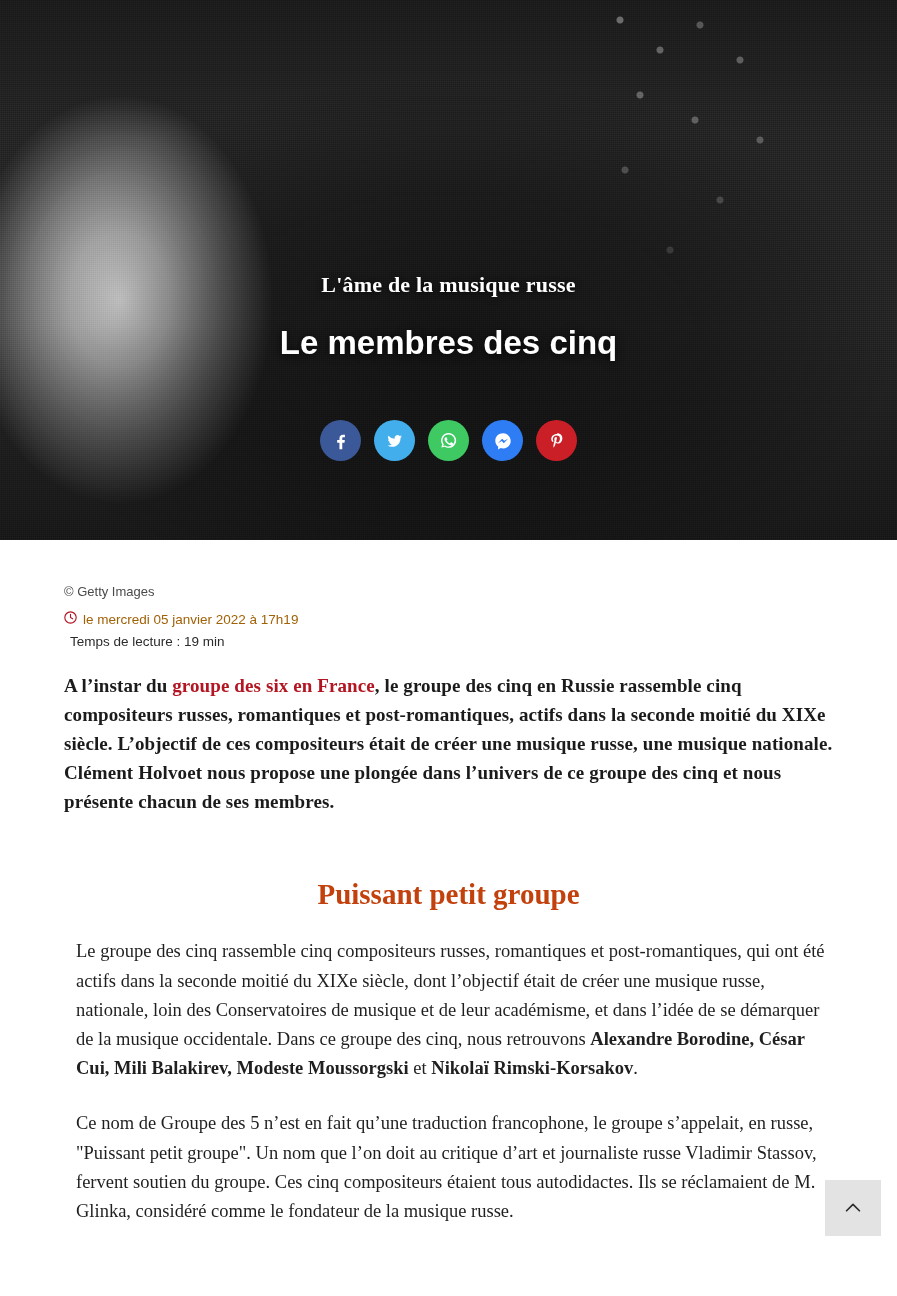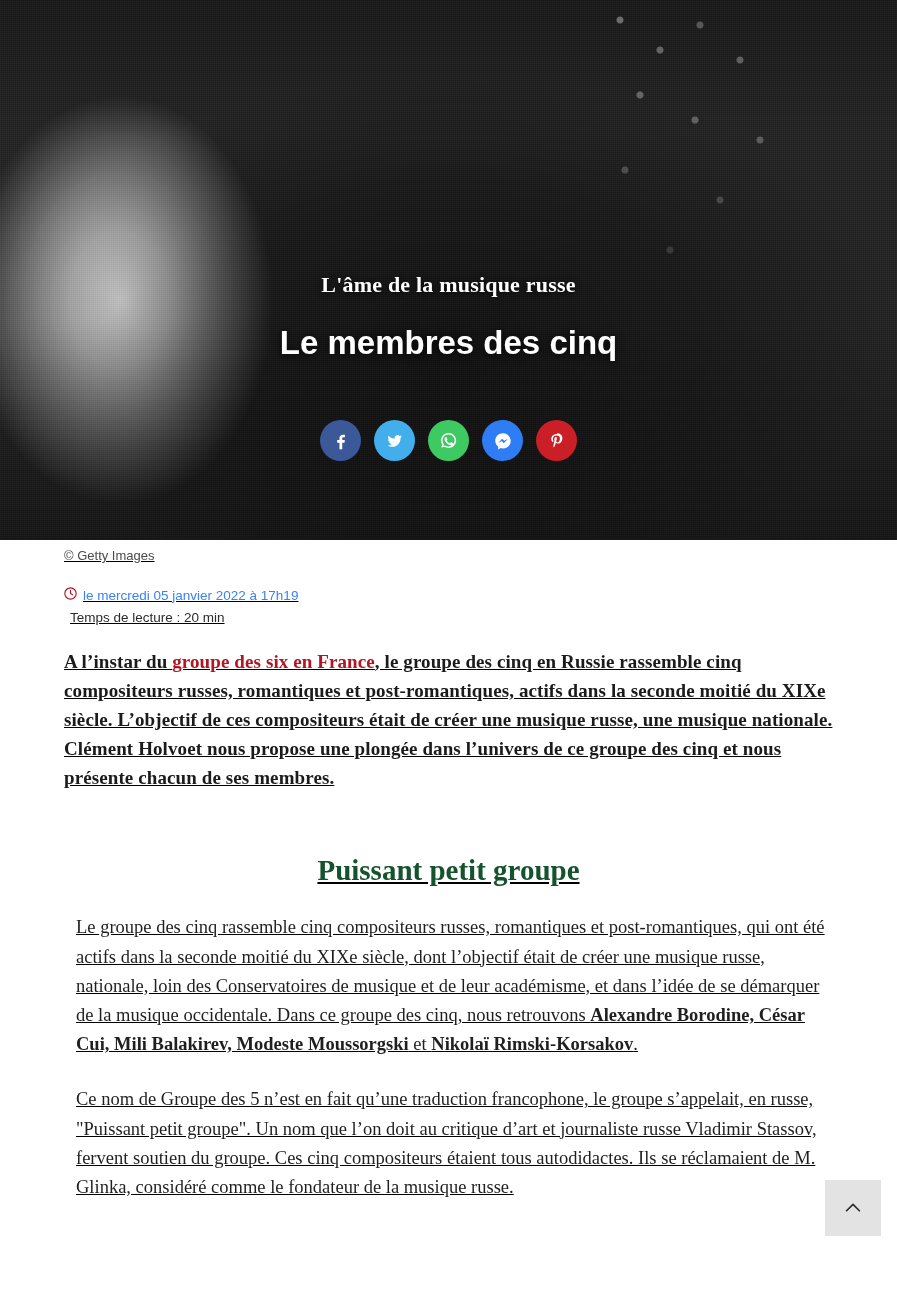--- a/index.html
+++ b/index.html
@@ -8,21 +8,20 @@
     width: 897px; height: 1296px;
     background: #ffffff;
     font-family: "Liberation Serif", serif;
     overflow: hidden;
   }
   .page {
     position: relative;
     width: 897px;
     height: 1296px;
     background: #ffffff;
-    text-decoration: underline;
   }
 
   
   .hero {
     position: relative;
     width: 897px;
     height: 540px;
     overflow: hidden;
     background: #3a3a3a;
   }
@@ -113,26 +112,27 @@
   .share-btn svg { display: block; }
 
   
   .content { width: 897px; padding: 0 64px; }
   .caption {
     font-family: "Liberation Sans", sans-serif;
     font-size: 13px;
     color: #4a4a4a;
     padding-top: 8px;
     padding-left: 0;
+    margin-top: 36px;
   }
   .meta {
-    margin-top: 24px;
+    margin-top: 12px;
     font-family: "Liberation Sans", sans-serif;
     font-size: 13.5px;
-    color: #3b82f6;
+    color: #a16207;
     display: flex;
     align-items: center;
     gap: 6px;
   }
   .clock-icon { flex: 0 0 auto; display:block; }
   .reading {
     margin-top: 7px;
     margin-left: 6px;
     font-family: "Liberation Sans", sans-serif;
     font-size: 13.5px;
@@ -152,21 +152,21 @@
   .chapo a {
     color: #b31522;
     text-decoration: none;
   }
   h2.section {
     margin: 62px 0 0 0;
     text-align: center;
     font-family: "Liberation Serif", serif;
     font-size: 29px;
     font-weight: 700;
-    color: #14532d;
+    color: #c2410c;
   }
   p.body {
     margin: 26px 0 0 12px;
     font-family: "Liberation Serif", serif;
     font-size: 18.5px;
     line-height: 1.58;
     color: #1f1f1f;
   }
   p.body b { font-weight: 700; }
 
@@ -247,21 +247,21 @@
     <div class="meta">
       <span class="clock-icon">
         <svg width="13" height="13" viewBox="0 0 16 16" aria-hidden="true">
           <circle cx="8" cy="8" r="7" fill="none" stroke="#b31522" stroke-width="1.4"></circle>
           <path d="M8 4.2V8l2.6 1.6" fill="none" stroke="#b31522" stroke-width="1.4" stroke-linecap="round"></path>
         </svg>
       </span>
       <span>le mercredi 05 janvier 2022 à 17h19</span>
     </div>
 
-    <div class="reading">Temps de lecture : 20 min</div>
+    <div class="reading">Temps de lecture : 19 min</div>
 
     <p class="chapo">
       <span>A l’instar du </span><a href="#">groupe des six en France</a><span>, le groupe des cinq en Russie rassemble cinq compositeurs russes, romantiques et post-romantiques, actifs dans la seconde moitié du XIXe siècle. L’objectif de ces compositeurs était de créer une musique russe, une musique nationale. Clément Holvoet nous propose une plongée dans l’univers de ce groupe des cinq et nous présente chacun de ses membres.</span>
     </p>
 
     <h2 class="section">Puissant petit groupe</h2>
 
     <p class="body">
       <span>Le groupe des cinq rassemble cinq compositeurs russes, romantiques et post-romantiques, qui ont été actifs dans la seconde moitié du XIXe siècle, dont l’objectif était de créer une musique russe, nationale, loin des Conservatoires de musique et de leur académisme, et dans l’idée de se démarquer de la musique occidentale. Dans ce groupe des cinq, nous retrouvons </span><b>Alexandre Borodine, César Cui, Mili Balakirev, Modeste Moussorgski</b><span> et </span><b>Nikolaï Rimski-Korsakov</b><span>.</span>
     </p>

